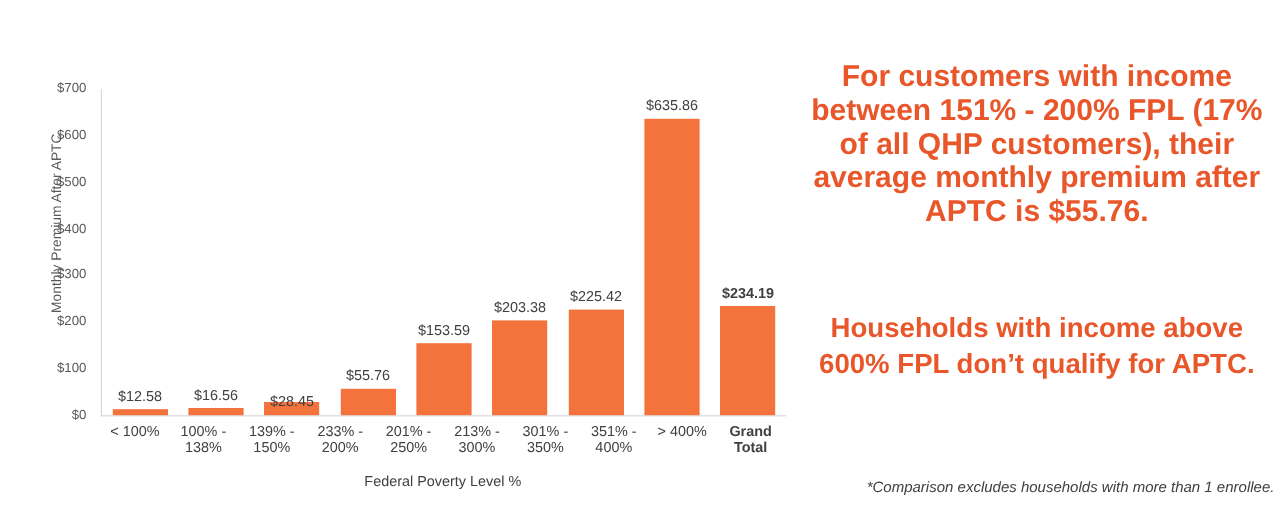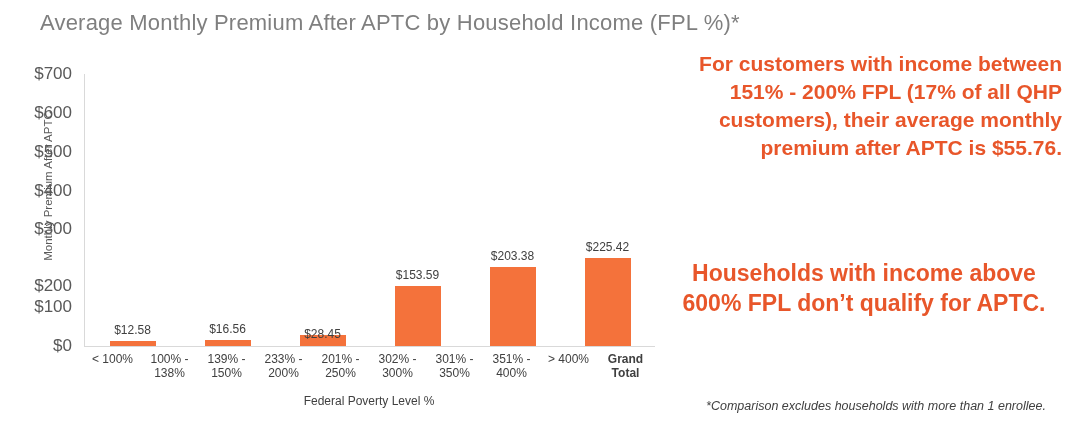--- a/index.html
+++ b/index.html
@@ -60,21 +60,21 @@
   .y-ticks {
     position: absolute;
     left: 0px;
     top: 12px;
     width: 68px;
     height: 272px;
   }
   .y-tick {
     position: absolute;
     right: 6px;
-    font-size: 17px;
+    font-size: 11px;
     color: #595959;
     transform: translateY(-50%);
     white-space: nowrap;
   }
   .bars {
     position: absolute;
     left: 0;
     bottom: 0;
     width: 100%;
     height: 100%;
@@ -133,64 +133,63 @@
     font-size: 12px;
     color: #404040;
   }
 
   
   .callout {
     position: absolute;
     left: 666px;
     top: 50px;
     width: 396px;
-    text-align: right;
+    text-align: center;
     color: #e8562a;
     font-weight: bold;
-    font-size: 21px;
+    font-size: 25px;
     line-height: 28px;
   }
   .callout2 {
     position: absolute;
     left: 666px;
     top: 258px;
     width: 396px;
     text-align: center;
     color: #e8562a;
     font-weight: bold;
     font-size: 23px;
     line-height: 30px;
   }
   .footnote {
     position: absolute;
     left: 690px;
     top: 398px;
     width: 372px;
-    text-align: center;
+    text-align: right;
     font-size: 12.5px;
     font-style: italic;
     color: #404040;
     line-height: 17px;
   }
 </style>
 </head>
 <body>
 
 <div class="page">
 
-  <div class="chart-title">Average Monthly Premium After APTC by Household Income (FPL %)*</div>
 
   <div class="chart-wrap">
 
     <div class="y-axis-title">Monthly Premium After APTC</div>
 
     <div class="y-ticks">
         <div class="y-tick" style="top: 272px;">$0</div>
         <div class="y-tick" style="top: 233.143px;">$100</div>
-        <div class="y-tick" style="top: 194.286px; margin-top: 18px;">$200</div>
+        <div class="y-tick" style="top: 194.286px;">$200</div>
         <div class="y-tick" style="top: 155.429px;">$300</div>
         <div class="y-tick" style="top: 116.571px;">$400</div>
         <div class="y-tick" style="top: 77.7143px;">$500</div>
         <div class="y-tick" style="top: 38.8571px;">$600</div>
         <div class="y-tick" style="top: 0px;">$700</div>
       </div>
 
     <div class="plot">
       <div class="bars">
           <div class="bar-col">
@@ -199,31 +198,43 @@
           </div>
           <div class="bar-col">
             <div class="bar-label" style="bottom: 10.4347px;">$16.56</div>
             <div class="bar" style="height: 6.43474px; background: rgb(244, 114, 59);"></div>
           </div>
           <div class="bar-col">
             <div class="bar-label" style="bottom: 5px;">$28.45</div>
             <div class="bar" style="height: 11.0549px; background: rgb(244, 114, 59);"></div>
           </div>
           <div class="bar-col">
+            <div class="bar-label" style="bottom: 25.6667px;">$55.76</div>
+            <div class="bar" style="height: 21.6667px; background: rgb(244, 114, 59);"></div>
+          </div>
+          <div class="bar-col">
             <div class="bar-label" style="bottom: 63.6807px;">$153.59</div>
             <div class="bar" style="height: 59.6807px; background: rgb(244, 114, 59);"></div>
           </div>
           <div class="bar-col">
             <div class="bar-label" style="bottom: 83.0277px;">$203.38</div>
             <div class="bar" style="height: 79.0277px; background: rgb(244, 114, 59);"></div>
           </div>
           <div class="bar-col">
             <div class="bar-label" style="bottom: 91.5918px;">$225.42</div>
             <div class="bar" style="height: 87.5918px; background: rgb(244, 114, 59);"></div>
           </div>
+          <div class="bar-col">
+            <div class="bar-label" style="bottom: 251.077px;">$635.86</div>
+            <div class="bar" style="height: 247.077px; background: rgb(244, 114, 59);"></div>
+          </div>
+          <div class="bar-col">
+            <div class="bar-label bold" style="bottom: 94.9995px;">$234.19</div>
+            <div class="bar" style="height: 90.9995px; background: rgb(244, 114, 59);"></div>
+          </div>
         </div>
     </div>
 
     <div class="x-labels">
         <div class="x-label">
           <div>&lt; 100%</div>
         </div>
         <div class="x-label">
           <div>100% -</div>
           <div>138%</div>
@@ -234,21 +245,21 @@
         </div>
         <div class="x-label">
           <div>233% -</div>
           <div>200%</div>
         </div>
         <div class="x-label">
           <div>201% -</div>
           <div>250%</div>
         </div>
         <div class="x-label">
-          <div>302% -</div>
+          <div>213% -</div>
           <div>300%</div>
         </div>
         <div class="x-label">
           <div>301% -</div>
           <div>350%</div>
         </div>
         <div class="x-label">
           <div>351% -</div>
           <div>400%</div>
         </div>

